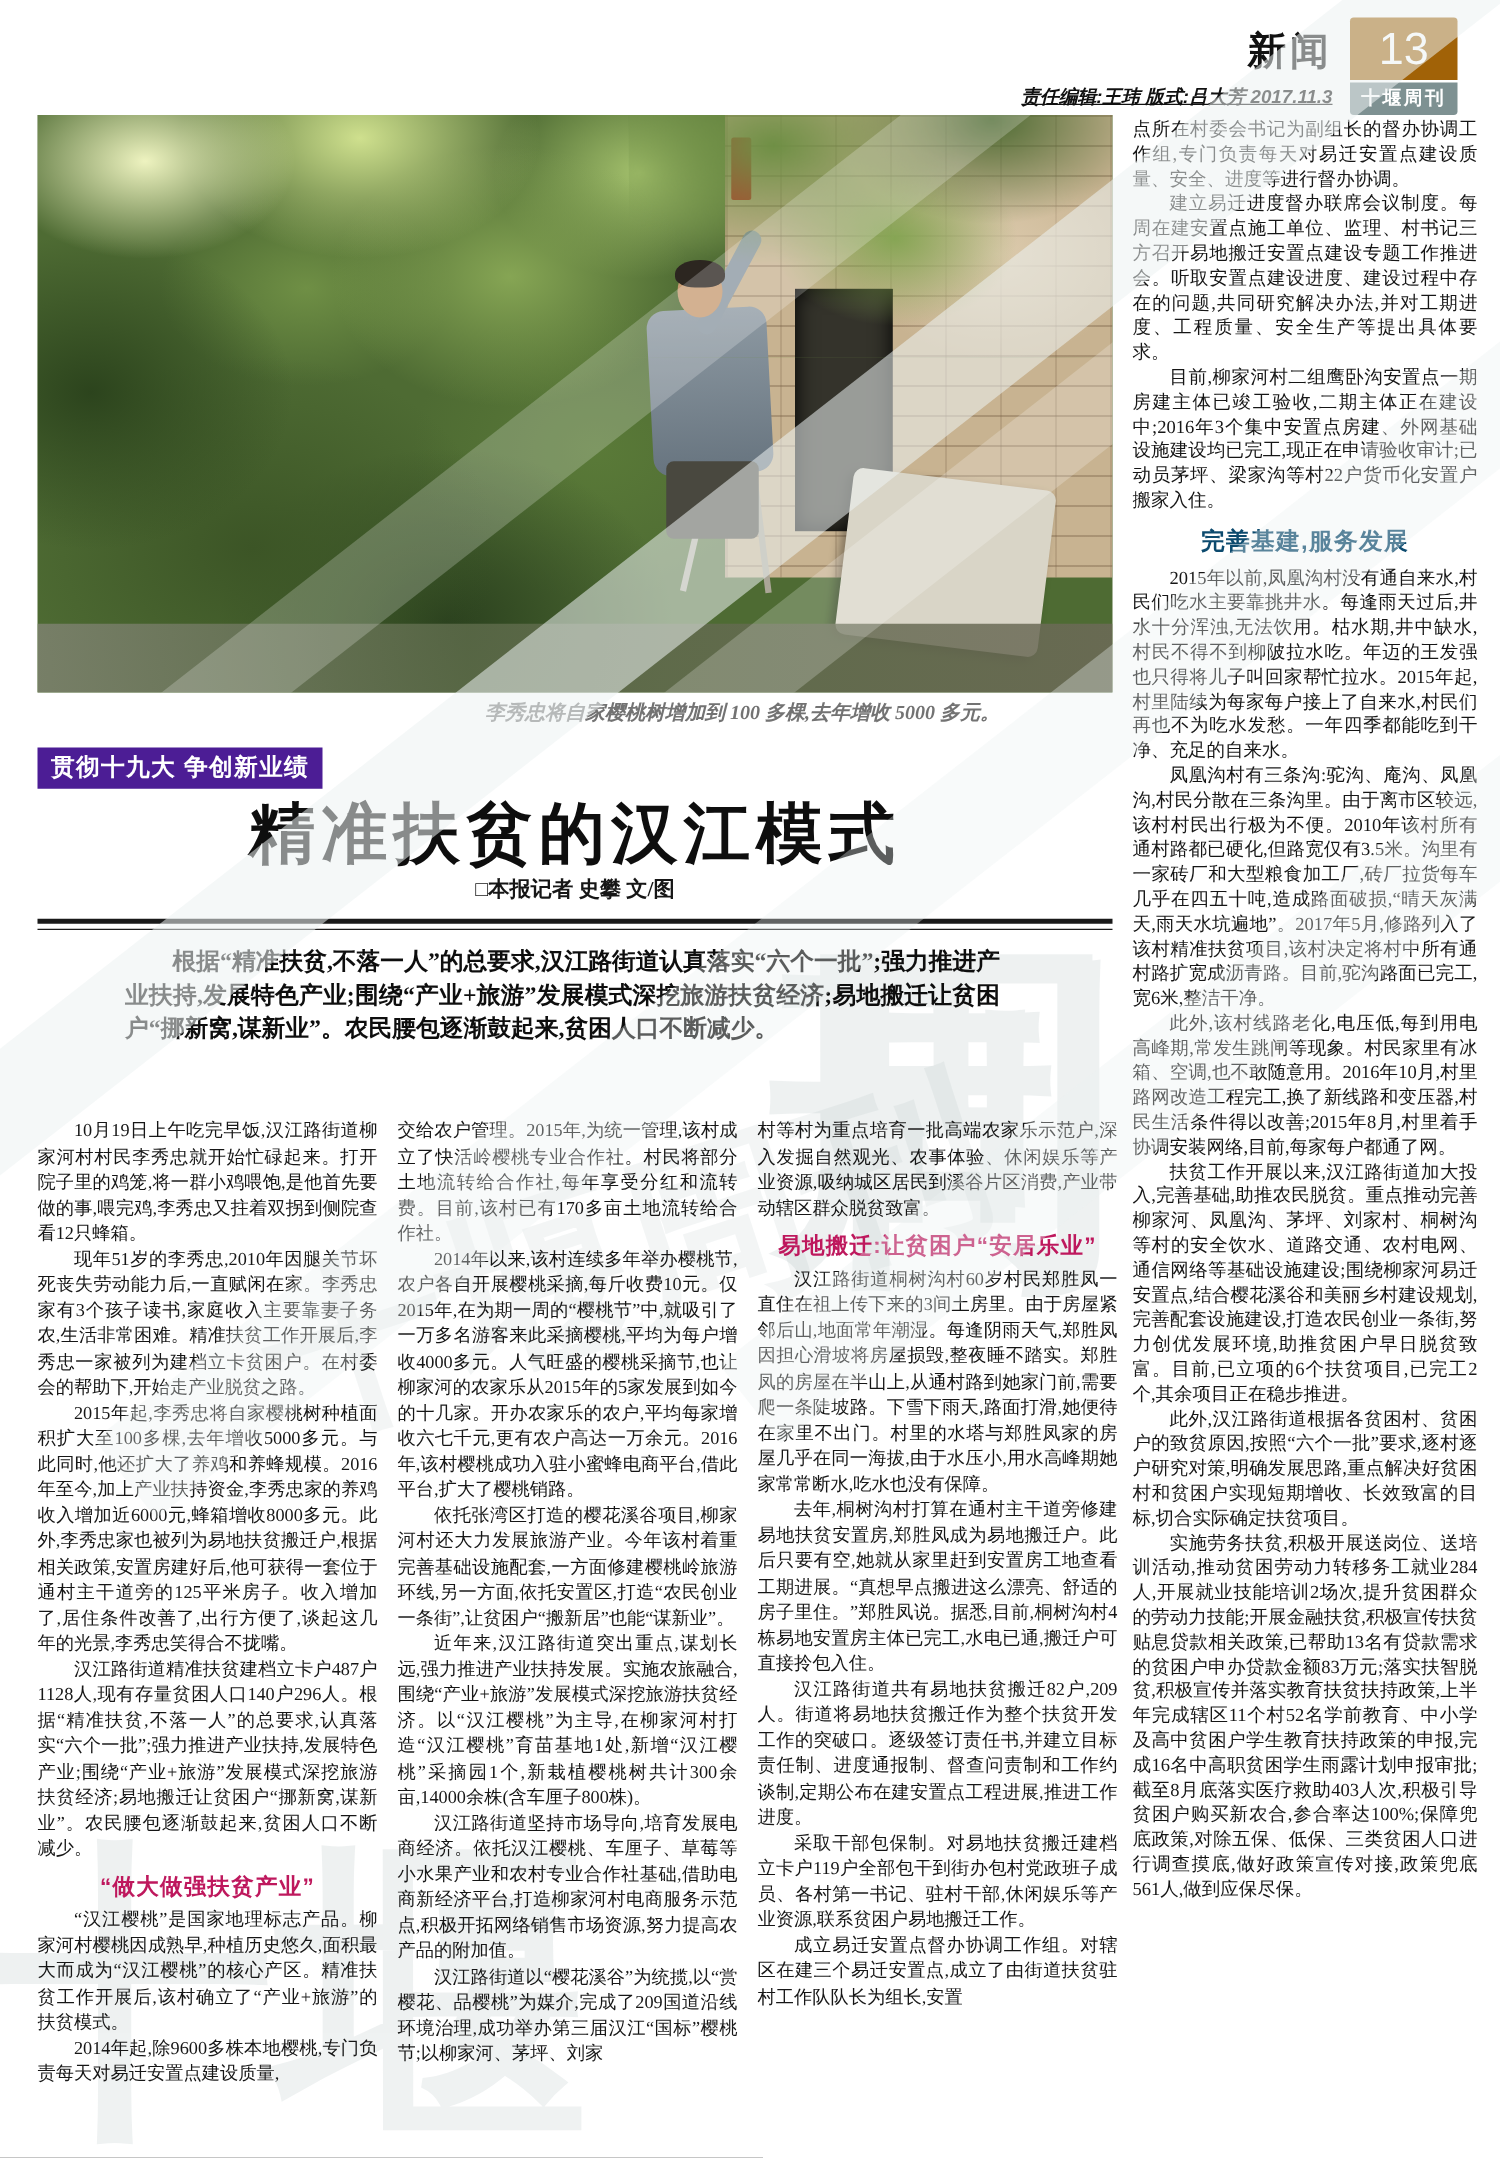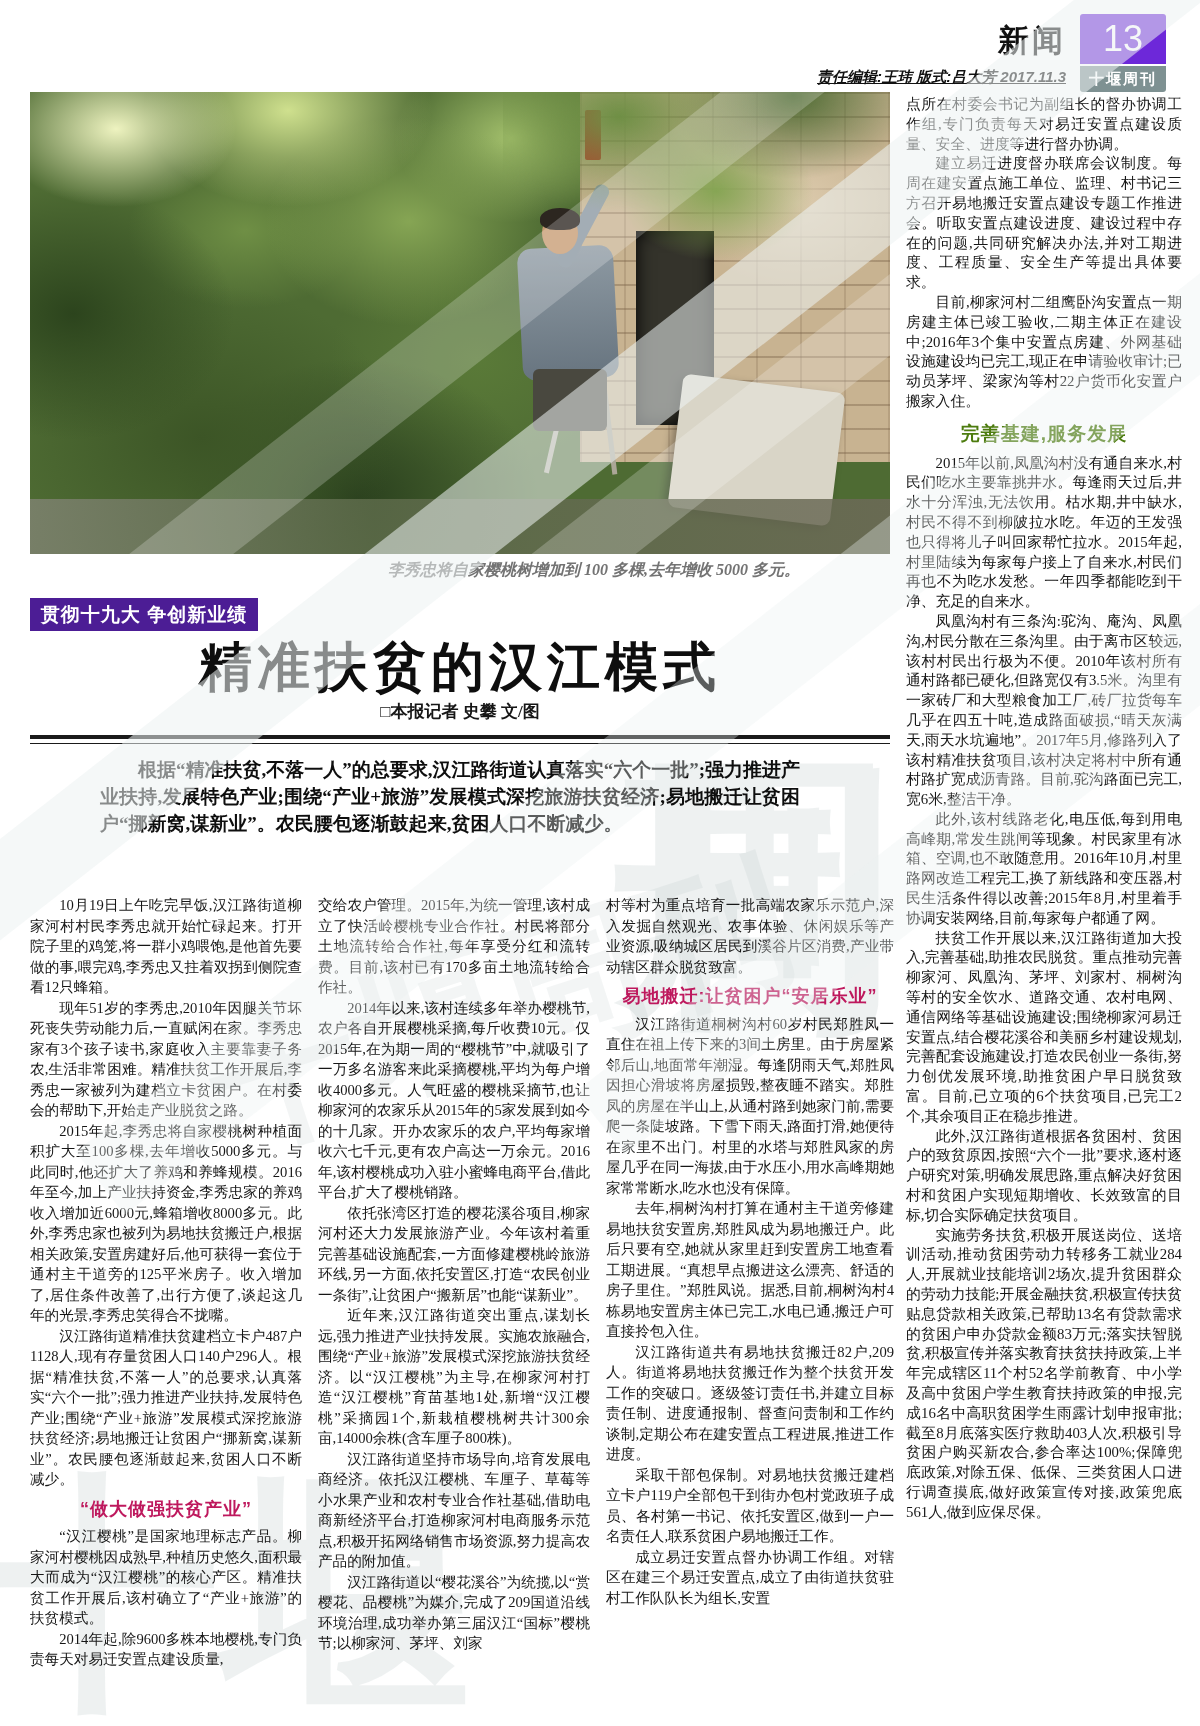--- a/index.html
+++ b/index.html
@@ -5,21 +5,21 @@
   html,body{margin:0;padding:0;background:#9a9a9a;}
   .page{position:relative;width:1200px;height:1726px;background:#ffffff;margin:0 auto;
         overflow:hidden;font-family:"Liberation Serif","DejaVu Serif",serif;color:#161616;}
 
   
   .masthead-section{position:absolute;top:20px;right:134px;font-family:"Liberation Sans","DejaVu Sans",sans-serif;
         font-weight:bold;font-size:31px;letter-spacing:3px;color:#111;}
   .editor-line{position:absolute;top:68px;right:134px;font-family:"Liberation Sans","DejaVu Sans",sans-serif;
         font-weight:bold;font-style:italic;font-size:15px;color:#111;text-decoration:underline;}
   .pagebox{position:absolute;top:14px;left:1080px;width:86px;}
-  .pagebox .num{display:block;height:50px;line-height:50px;text-align:center;background:#6d28d9;color:#fff;
+  .pagebox .num{display:block;height:50px;line-height:50px;text-align:center;background:#a16207;color:#fff;
         font-family:"Liberation Sans","DejaVu Sans",sans-serif;font-size:36px;border-radius:3px 3px 0 0;}
   .pagebox .pub{display:block;height:26px;line-height:26px;text-align:center;background:#7e9192;color:#fff;
         font-family:"Liberation Sans","DejaVu Sans",sans-serif;font-weight:bold;font-size:15px;letter-spacing:2px;
         margin-top:2px;border-radius:0 0 3px 3px;}
 
   
   .photo{position:absolute;left:30px;top:92px;width:860px;height:462px;overflow:hidden;background:#4e6b33;z-index:2;}
   .ph-base{position:absolute;inset:0;
     background-image:
       radial-gradient(ellipse 200px 130px at 10% 8%, #eef3c0 0%, rgba(238,243,192,0) 60%),
@@ -85,21 +85,21 @@
   .col h3{font-family:"Liberation Sans","DejaVu Sans",sans-serif;font-size:18px;font-weight:bold;
     text-align:center;margin:9px 0 7px;letter-spacing:1px;color:#be185d;}
   .col1{left:30px;width:272px;}
   .col2{left:318px;width:272px;}
   .col3{left:606px;width:288px;}
   .sidebar{position:absolute;left:906px;top:95px;width:276px;height:1625px;overflow:hidden;
     text-align:justify;font-size:14.8px;line-height:19.8px;z-index:3;}
   .sidebar p{margin:0;text-indent:2em;}
   .sidebar p.cont{text-indent:0;}
   .sidebar h3{font-family:"Liberation Sans","DejaVu Sans",sans-serif;font-size:19px;font-weight:bold;
-    text-align:center;margin:12px 0 10px;letter-spacing:1px;color:#4d7c0f;}
+    text-align:center;margin:12px 0 10px;letter-spacing:1px;color:#0c4a6e;}
 
   
   .wm-glyph{position:absolute;color:#8ea2a4;opacity:.14;z-index:1;
     font-family:"Liberation Sans","DejaVu Sans",sans-serif;font-weight:bold;pointer-events:none;}
   .wm-vert{writing-mode:vertical-rl;}
   .wm-a{left:620px;top:545px;font-size:280px;line-height:1;}
   .wm-b{left:-30px;top:1470px;font-size:250px;line-height:1;}
   .wm-c{left:200px;top:930px;font-size:150px;line-height:1;transform:rotate(-18deg);opacity:.10;}
   .wm-band{position:absolute;width:1700px;height:80px;background:rgba(236,242,242,.55);
     transform:rotate(-38deg);z-index:4;pointer-events:none;}
@@ -166,21 +166,21 @@
       <p>近年来,汉江路街道突出重点,谋划长远,强力推进产业扶持发展。实施农旅融合,围绕“产业+旅游”发展模式深挖旅游扶贫经济。以“汉江樱桃”为主导,在柳家河村打造“汉江樱桃”育苗基地1处,新增“汉江樱桃”采摘园1个,新栽植樱桃树共计300余亩,14000余株(含车厘子800株)。</p>
       <p>汉江路街道坚持市场导向,培育发展电商经济。依托汉江樱桃、车厘子、草莓等小水果产业和农村专业合作社基础,借助电商新经济平台,打造柳家河村电商服务示范点,积极开拓网络销售市场资源,努力提高农产品的附加值。</p>
       <p>汉江路街道以“樱花溪谷”为统揽,以“赏樱花、品樱桃”为媒介,完成了209国道沿线环境治理,成功举办第三届汉江“国标”樱桃节;以柳家河、茅坪、刘家</p>
     </div>
   <div class="col col3">
       <p class="cont">村等村为重点培育一批高端农家乐示范户,深入发掘自然观光、农事体验、休闲娱乐等产业资源,吸纳城区居民到溪谷片区消费,产业带动辖区群众脱贫致富。</p>
       <h3>易地搬迁:让贫困户“安居乐业”</h3>
       <p>汉江路街道桐树沟村60岁村民郑胜凤一直住在祖上传下来的3间土房里。由于房屋紧邻后山,地面常年潮湿。每逢阴雨天气,郑胜凤因担心滑坡将房屋损毁,整夜睡不踏实。郑胜凤的房屋在半山上,从通村路到她家门前,需要爬一条陡坡路。下雪下雨天,路面打滑,她便待在家里不出门。村里的水塔与郑胜凤家的房屋几乎在同一海拔,由于水压小,用水高峰期她家常常断水,吃水也没有保障。</p>
       <p>去年,桐树沟村打算在通村主干道旁修建易地扶贫安置房,郑胜凤成为易地搬迁户。此后只要有空,她就从家里赶到安置房工地查看工期进展。“真想早点搬进这么漂亮、舒适的房子里住。”郑胜凤说。据悉,目前,桐树沟村4栋易地安置房主体已完工,水电已通,搬迁户可直接拎包入住。</p>
       <p>汉江路街道共有易地扶贫搬迁82户,209人。街道将易地扶贫搬迁作为整个扶贫开发工作的突破口。逐级签订责任书,并建立目标责任制、进度通报制、督查问责制和工作约谈制,定期公布在建安置点工程进展,推进工作进度。</p>
-      <p>采取干部包保制。对易地扶贫搬迁建档立卡户119户全部包干到街办包村党政班子成员、各村第一书记、依托安置区,做到一户一名责任人,联系贫困户易地搬迁工作。</p>
+      <p>采取干部包保制。对易地扶贫搬迁建档立卡户119户全部包干到街办包村党政班子成员、各村第一书记、驻村干部,休闲娱乐等产业资源,联系贫困户易地搬迁工作。</p>
       <p>成立易迁安置点督办协调工作组。对辖区在建三个易迁安置点,成立了由街道扶贫驻村工作队队长为组长,安置</p>
     </div>
   <div class="sidebar">
       <p class="cont">点所在村委会书记为副组长的督办协调工作组,专门负责每天对易迁安置点建设质量、安全、进度等进行督办协调。</p>
       <p>建立易迁进度督办联席会议制度。每周在建安置点施工单位、监理、村书记三方召开易地搬迁安置点建设专题工作推进会。听取安置点建设进度、建设过程中存在的问题,共同研究解决办法,并对工期进度、工程质量、安全生产等提出具体要求。</p>
       <p>目前,柳家河村二组鹰卧沟安置点一期房建主体已竣工验收,二期主体正在建设中;2016年3个集中安置点房建、外网基础设施建设均已完工,现正在申请验收审计;已动员茅坪、梁家沟等村22户货币化安置户搬家入住。</p>
       <h3>完善基建,服务发展</h3>
       <p>2015年以前,凤凰沟村没有通自来水,村民们吃水主要靠挑井水。每逢雨天过后,井水十分浑浊,无法饮用。枯水期,井中缺水,村民不得不到柳陂拉水吃。年迈的王发强也只得将儿子叫回家帮忙拉水。2015年起,村里陆续为每家每户接上了自来水,村民们再也不为吃水发愁。一年四季都能吃到干净、充足的自来水。</p>
       <p>凤凰沟村有三条沟:驼沟、庵沟、凤凰沟,村民分散在三条沟里。由于离市区较远,该村村民出行极为不便。2010年该村所有通村路都已硬化,但路宽仅有3.5米。沟里有一家砖厂和大型粮食加工厂,砖厂拉货每车几乎在四五十吨,造成路面破损,“晴天灰满天,雨天水坑遍地”。2017年5月,修路列入了该村精准扶贫项目,该村决定将村中所有通村路扩宽成沥青路。目前,驼沟路面已完工,宽6米,整洁干净。</p>
       <p>此外,该村线路老化,电压低,每到用电高峰期,常发生跳闸等现象。村民家里有冰箱、空调,也不敢随意用。2016年10月,村里路网改造工程完工,换了新线路和变压器,村民生活条件得以改善;2015年8月,村里着手协调安装网络,目前,每家每户都通了网。</p>

